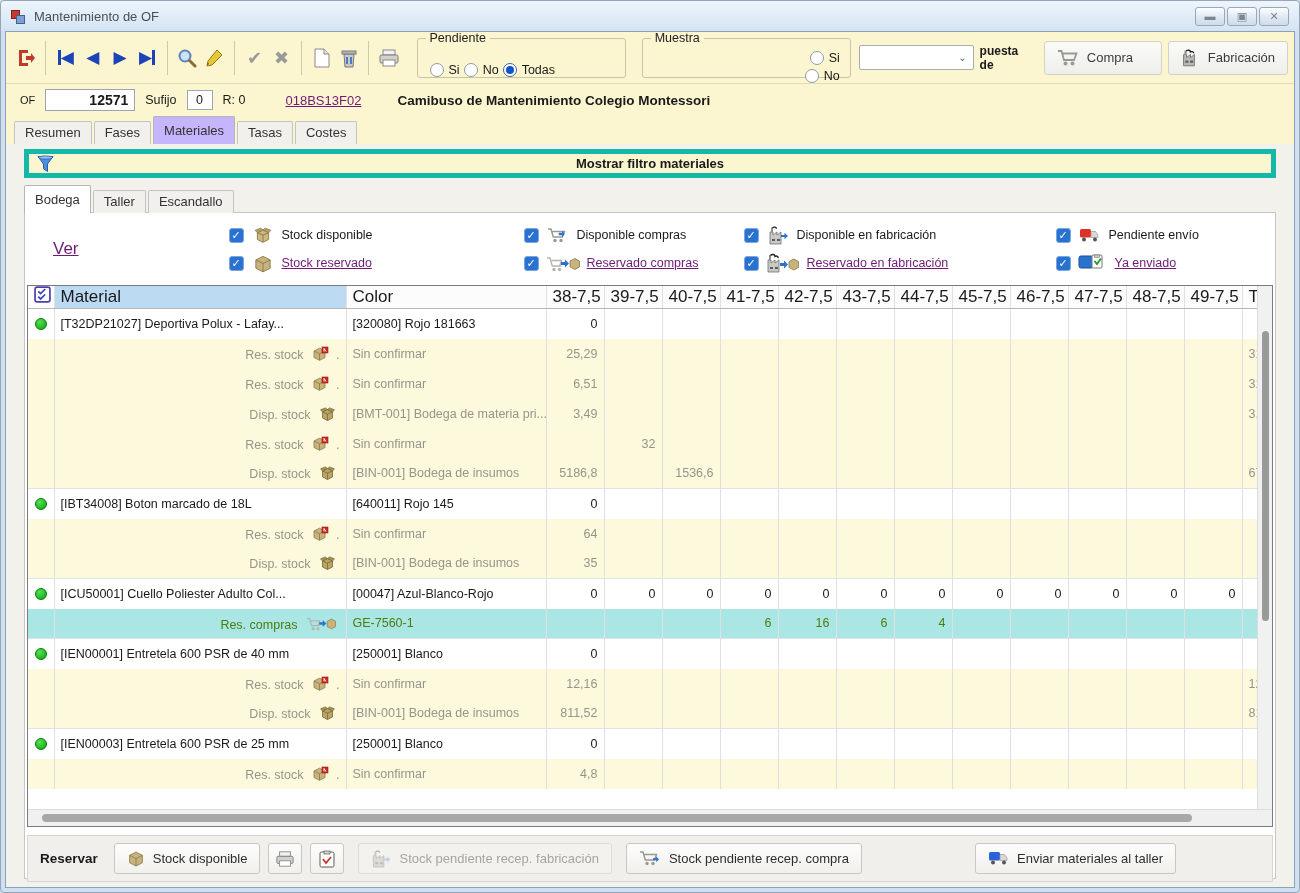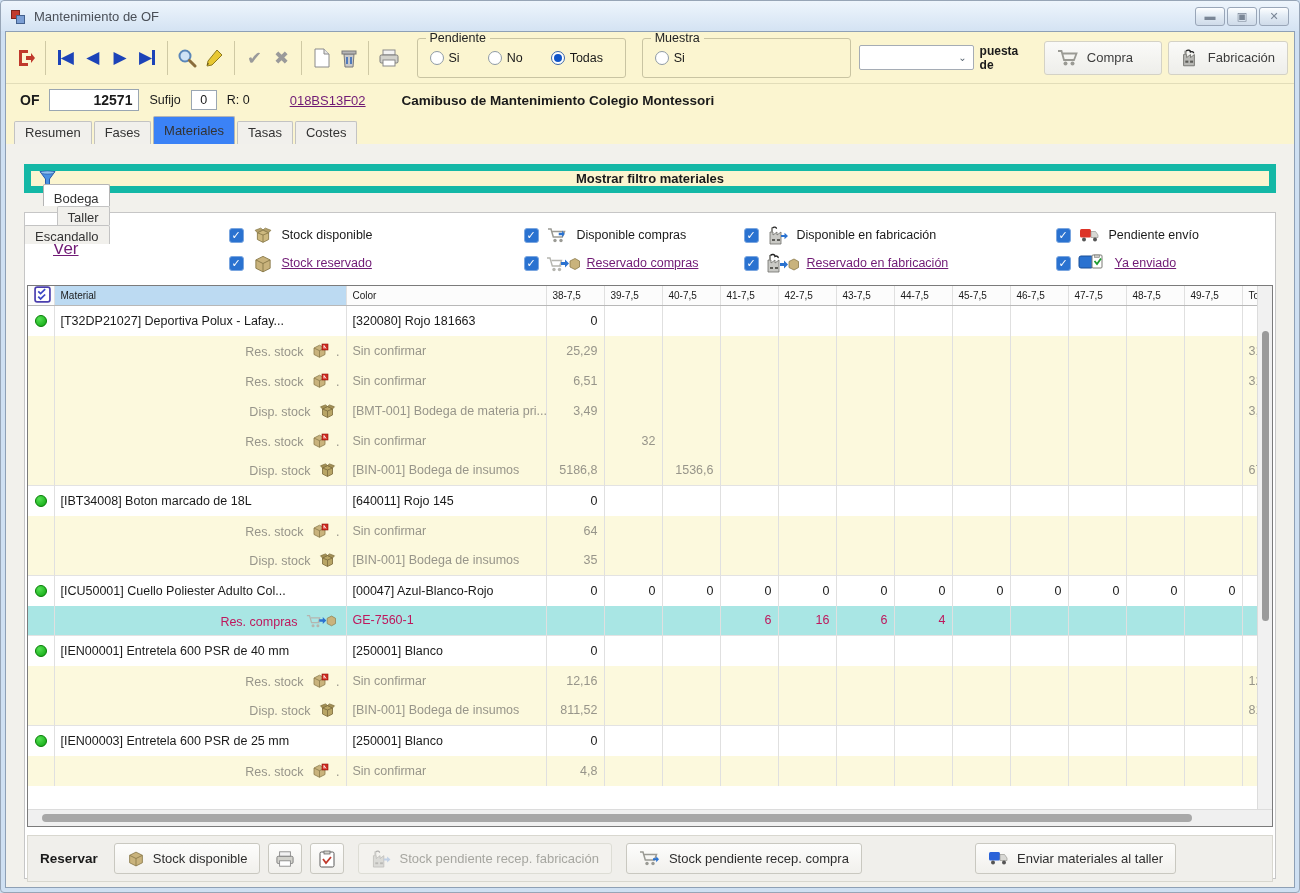--- a/index.html
+++ b/index.html
@@ -23,74 +23,74 @@
     color:#7a8696; font-size:11px; font-weight:bold; line-height:1; }
   .win-body { position:absolute; top:30px; left:4px; right:4px; bottom:4px; background:#fff; border:1px solid #8fa0b0; border:1px solid #8ea0b5; overflow:hidden; }
 
   
   .toolbar { position:absolute; top:0; left:0; right:0; height:52px; background:#fbf5d0; border-bottom:1px solid #e2ddb9; display:flex; align-items:center; padding:0 6px; }
   .tb-sep { width:1px; height:34px; background:#cfc9a4; margin:0 6px; }
   .tb-ico { width:28px; height:32px; display:flex; align-items:center; justify-content:center; }
   .nav-glyph { color:#1c43b8; font-size:17px; line-height:1; }
   .nav-bar { display:inline-block; width:3px; height:15px; background:#1c43b8; }
   .tb-check { color:#9a9a9a; font-size:18px; font-weight:bold; }
-  .group { position:relative; height:40px; border:1px solid #c9c4a2; border-radius:3px; margin:0 8px; padding:12px 10px 0 12px; display:flex; align-items:flex-start; gap:28px; }
+  .group { position:relative; height:40px; border:1px solid #c9c4a2; border-radius:3px; margin:0 8px; padding:12px 10px 0 12px; display:flex; align-items:flex-end; gap:4px; }
   .group-label { position:absolute; top:-8px; left:8px; background:#fbf5d0; padding:0 4px; font-size:12.5px; color:#222; }
   .radio-item { display:flex; align-items:center; gap:5px; }
   .radio { width:14px; height:14px; border-radius:50%; border:1px solid #8f9ba5; background:#fff; position:relative; }
   .radio.checked { border-color:#3a67a8; }
   .radio.checked::after { content:""; position:absolute; inset:2px; border-radius:50%; background:#1055c8; }
   .combo { width:118px; height:25px; background:#fff; border:1px solid #a5acb5; border-radius:2px; display:flex; align-items:center; justify-content:flex-end; padding:0 6px; color:#666; }
   .combo .chev { font-size:10px; color:#5a6672; }
   .prop-label { font-weight:bold; font-size:12px; margin:0 10px 0 6px; }
   .tb-btn { height:34px; min-width:118px; background:linear-gradient(#fafaf8,#eeeeea); border:1px solid #d4d2c6; border-radius:3px; display:flex; align-items:center; gap:8px; padding:0 12px; font-size:13px; color:#3c3c3c; }
 
   
   .of-row { position:absolute; top:52px; left:0; right:0; height:32px; background:#fbf5d0; display:flex; align-items:center; padding:0 14px; gap:10px; }
-  .of-label { font-weight:bold; font-size:14px; }
+  .of-label { font-weight:normal; font-size:11px; }
   .of-input { width:90px; height:22px; border:1px solid #9aa6b2; background:#fff; font-weight:bold; font-size:14px; text-align:right; padding:0 6px; display:flex; align-items:center; justify-content:flex-end; }
   .sufijo-input { width:26px; height:20px; border:1px solid #9aa6b2; background:#fff; text-align:center; display:flex; align-items:center; justify-content:center; }
   .r-text { }
   .link { color:#701a75; text-decoration:underline; cursor:pointer; }
   .of-code { margin-left:30px; font-size:13px; }
   .of-desc { margin-left:26px; font-weight:bold; font-size:13.5px; }
 
   
   .main-tabs { position:absolute; top:84px; left:0; right:0; height:28px; background:#fbf5d0; display:flex; align-items:flex-end; padding:0 0 0 8px; }
   .tab { height:23px; padding:3px 10px 0; border:1px solid #c3c3c3; border-bottom:none; background:#f1f0ec; margin-right:2px; border-radius:2px 2px 0 0; font-size:13px; color:#333; }
-  .tab.active { height:28px; padding-top:6px; background:#3b82f6; border-color:#b5b5b5; position:relative; z-index:2; }
+  .tab.active { height:28px; padding-top:6px; background:#c4b5fd; border-color:#b5b5b5; position:relative; z-index:2; }
 
   
   .content { position:absolute; top:112px; left:0; right:0; bottom:0; background:#f2f1ec; }
-  .filter-bar { position:absolute; top:20px; left:18px; right:18px; height:29px; background:#fbf5d0; border:7px solid #14b8a6; display:flex; align-items:center; padding:7px 8px; }
+  .filter-bar { position:absolute; top:5px; left:18px; right:18px; height:29px; background:#fbf5d0; border:5px solid #14b8a6; display:flex; align-items:center; padding:7px 8px; }
   .filter-text { position:absolute; left:0; right:0; text-align:center; font-weight:bold; font-size:13px; }
-  .sub-tabs { position:absolute; top:40px; left:18px; height:29px; display:flex; align-items:flex-end; z-index:3;flex-direction:column; }
+  .sub-tabs { position:absolute; top:40px; left:18px; height:29px; display:flex; align-items:flex-end; z-index:3; }
   .tabpage { position:absolute; top:68px; left:18px; right:18px; bottom:8px; background:#fff; border:1px solid #c6c6c6; }
 
   
   .ver-panel { position:absolute; top:2px; left:0; right:0; height:68px; background:#fff; display:flex; }
   .ver-link { margin:24px 0 0 28px; font-size:17px; }
   .ver-grid { margin-left:150px; display:grid; grid-template-columns:295px 220px 312px 250px; grid-auto-rows:28px; align-items:center; margin-top:6px; }
   .chk-item { display:flex; align-items:center; gap:7px; }
   .chk { width:15px; height:15px; border-radius:3px; background:#2a72d0; border:1px solid #7aa6e0; color:#fff; font-size:11px; line-height:13px; text-align:center; font-weight:bold; }
   .chk-item .ico { width:24px; display:flex; justify-content:center; }
 
   
   .table-wrap { position:absolute; top:72px; left:2px; right:2px; height:542px; border:1px solid #7b7b7b; background:#fff; overflow:hidden; }
   .rows-viewport { position:absolute; top:0; left:0; right:0; bottom:17px; overflow:hidden; }
   table.grid { border-collapse:collapse; table-layout:fixed; width:1246px; }
   table.grid th, table.grid td { padding:0 6px; height:30px; font-weight:normal; overflow:hidden; white-space:nowrap; border-right:1px solid #e0e0e0; }
-  table.grid thead th { height:16px; background:#fcfcfc; border-bottom:1px solid #b8b8b8; text-align:left; font-size:10px; }
+  table.grid thead th { height:16px; background:#fcfcfc; border-bottom:1px solid #b8b8b8; text-align:left; font-size:17px; }
   th.col-material { background:#bcdaf2 !important; }
   th.col-size, td.col-size { text-align:right; }
   th.col-size { text-align:center; }
   td.col-status, th.col-status { padding:0 2px; text-align:center; border-right:1px solid #e0e0e0; }
   tr.row-main td { background:#fff; border-top:1px solid #e3e3e3; }
   tr.row-sub td { background:#fcf9dd; color:#97958a; }
-  tr.row-cyan td { background:#a9e6e4; color:#be185d; }
+  tr.row-cyan td { background:#a9e6e4; color:#4d7c0f; }
   td.sub-mat { text-align:right; }
   .sublabel { margin-right:8px; }
   .dot { display:inline-block; width:12px; height:12px; border-radius:50%; background:radial-gradient(circle at 35% 30%,#53e053,#0da30d); border:1px solid #0a800a; vertical-align:middle; }
   .cell-ico { display:inline-block; vertical-align:-3px; margin-right:4px; }
 
   
   .h-scroll { position:absolute; left:0; right:0; bottom:0; height:17px; background:#f0f0f0; border-top:1px solid #dcdcdc; }
   .h-thumb { position:absolute; top:4px; left:14px; width:1150px; height:8px; background:#a8a8a8; border-radius:4px; }
   .v-scroll { position:absolute; top:0; right:0; bottom:17px; width:15px; background:#f1f1f1; border-left:1px solid #dcdcdc; }
   .v-thumb { position:absolute; top:45px; left:4px; width:7px; height:290px; background:#9a9a9a; border-radius:4px; }

